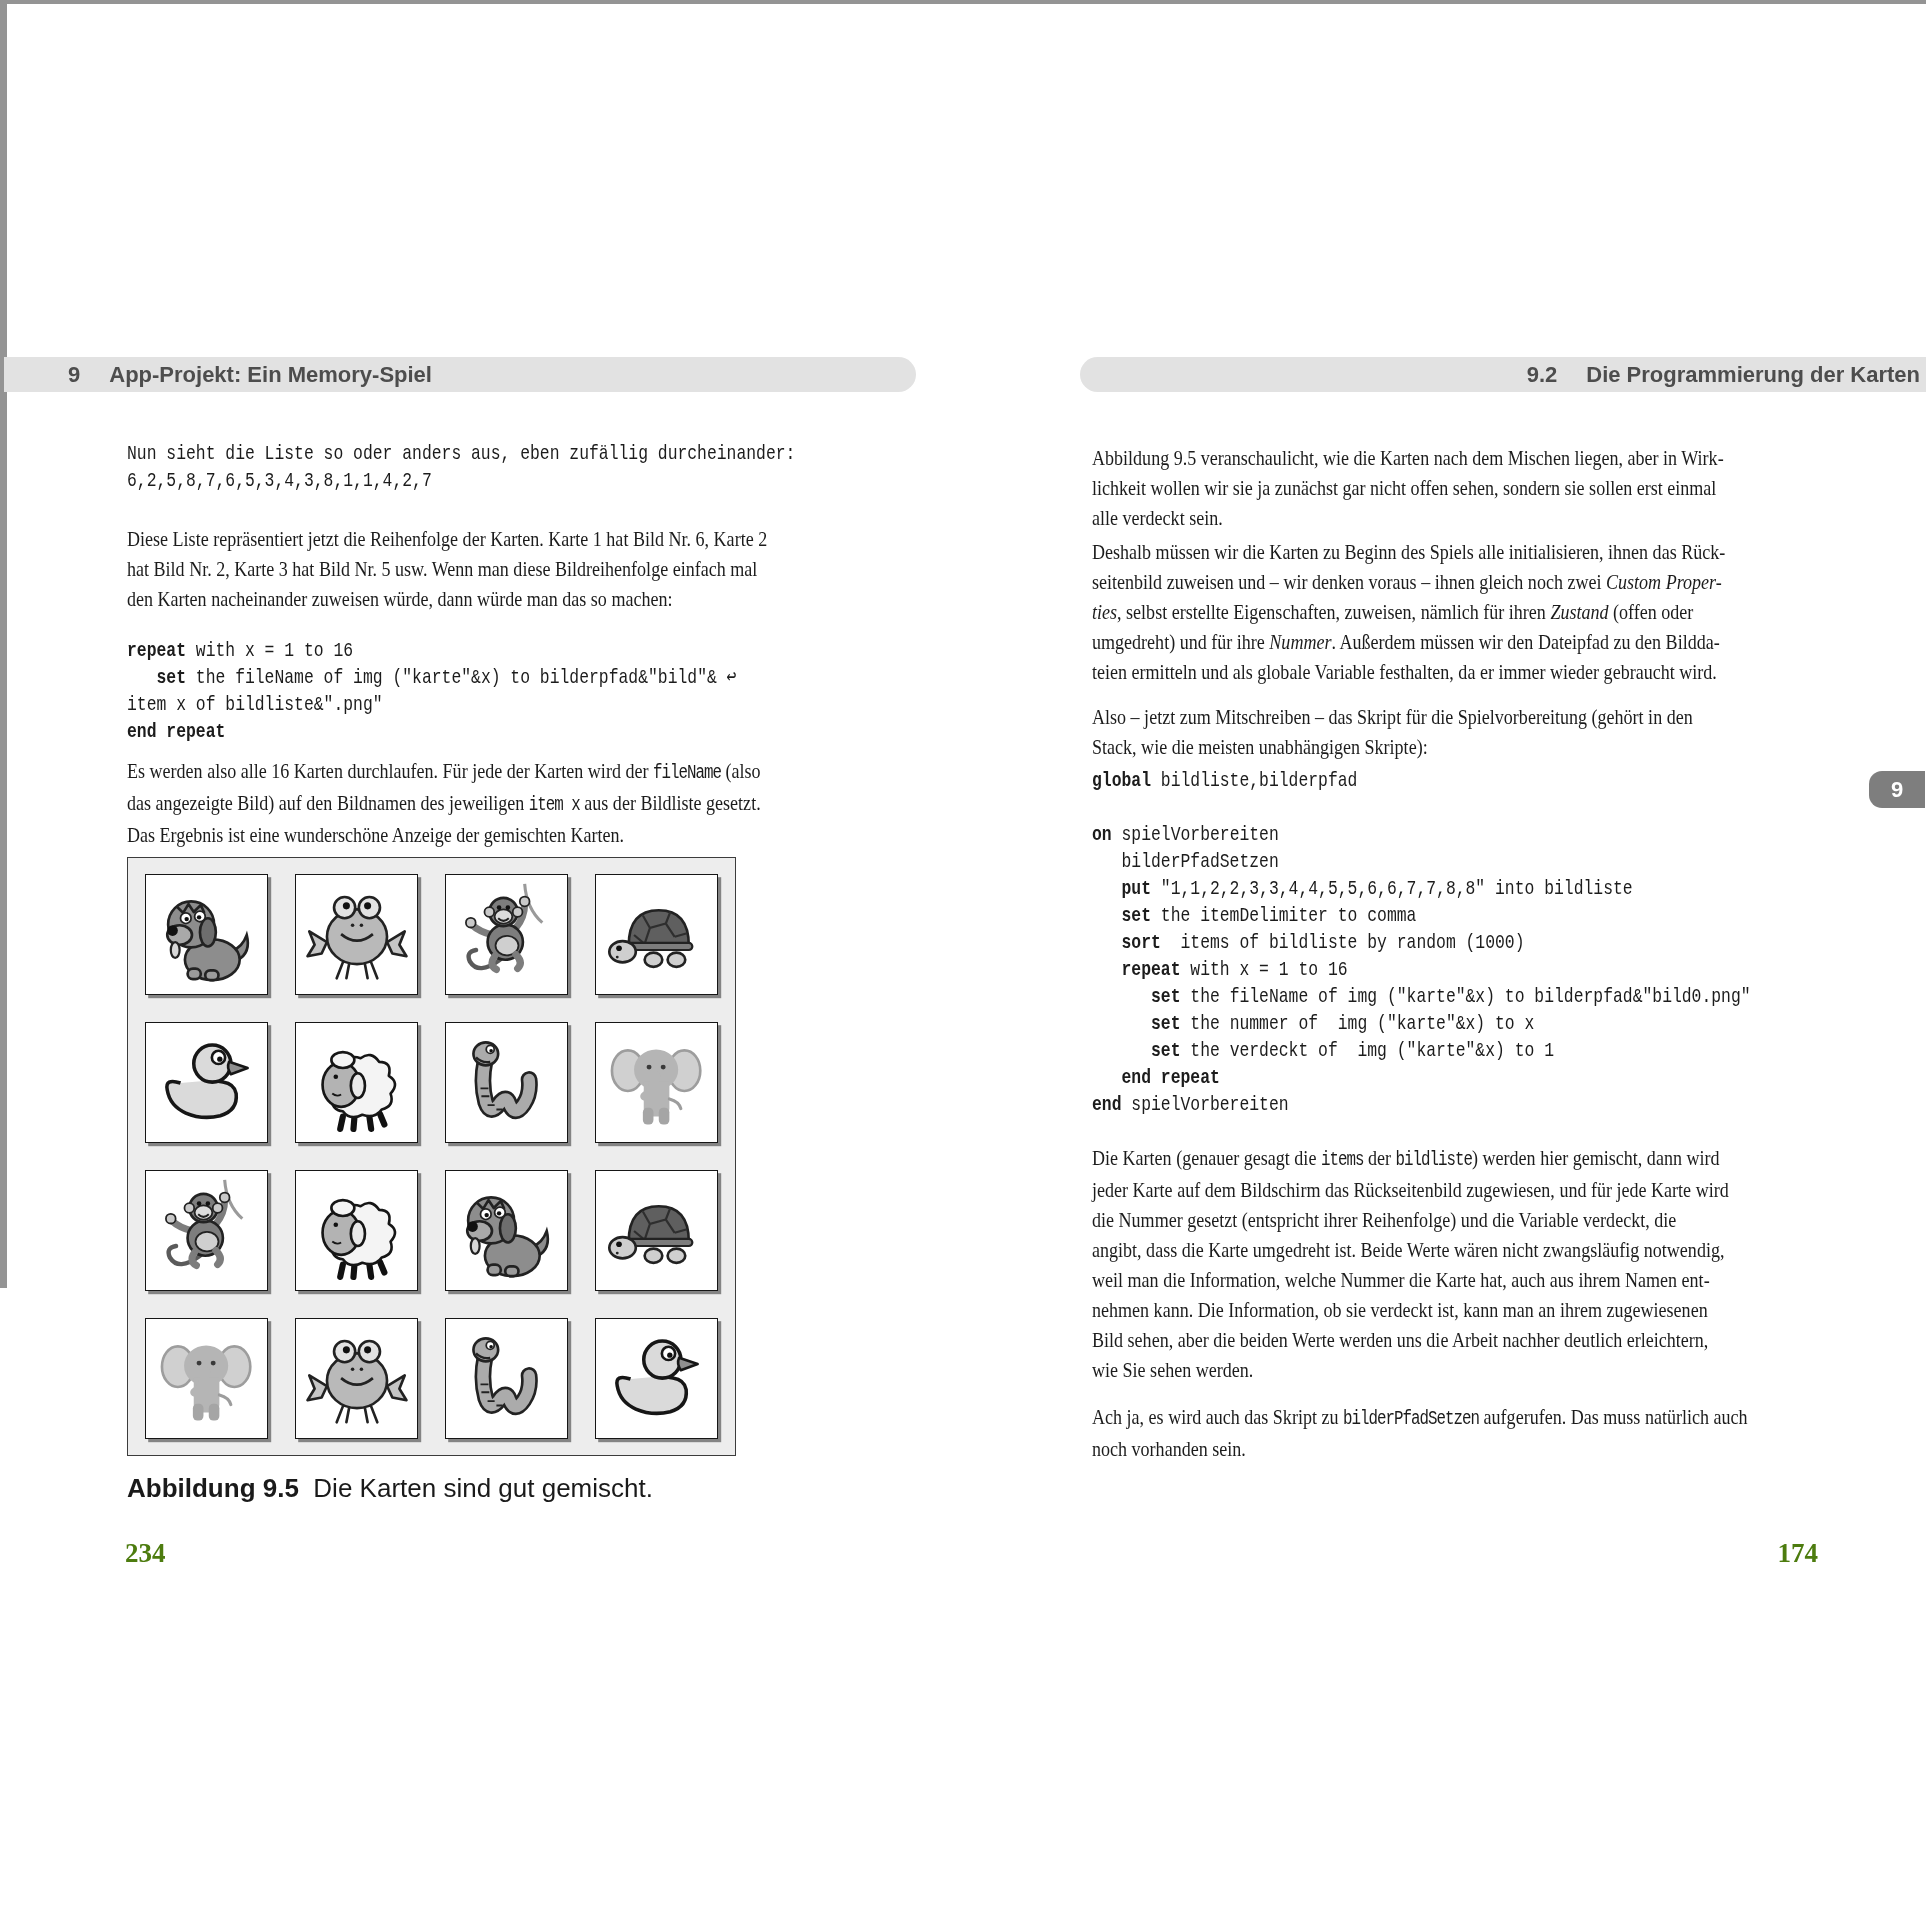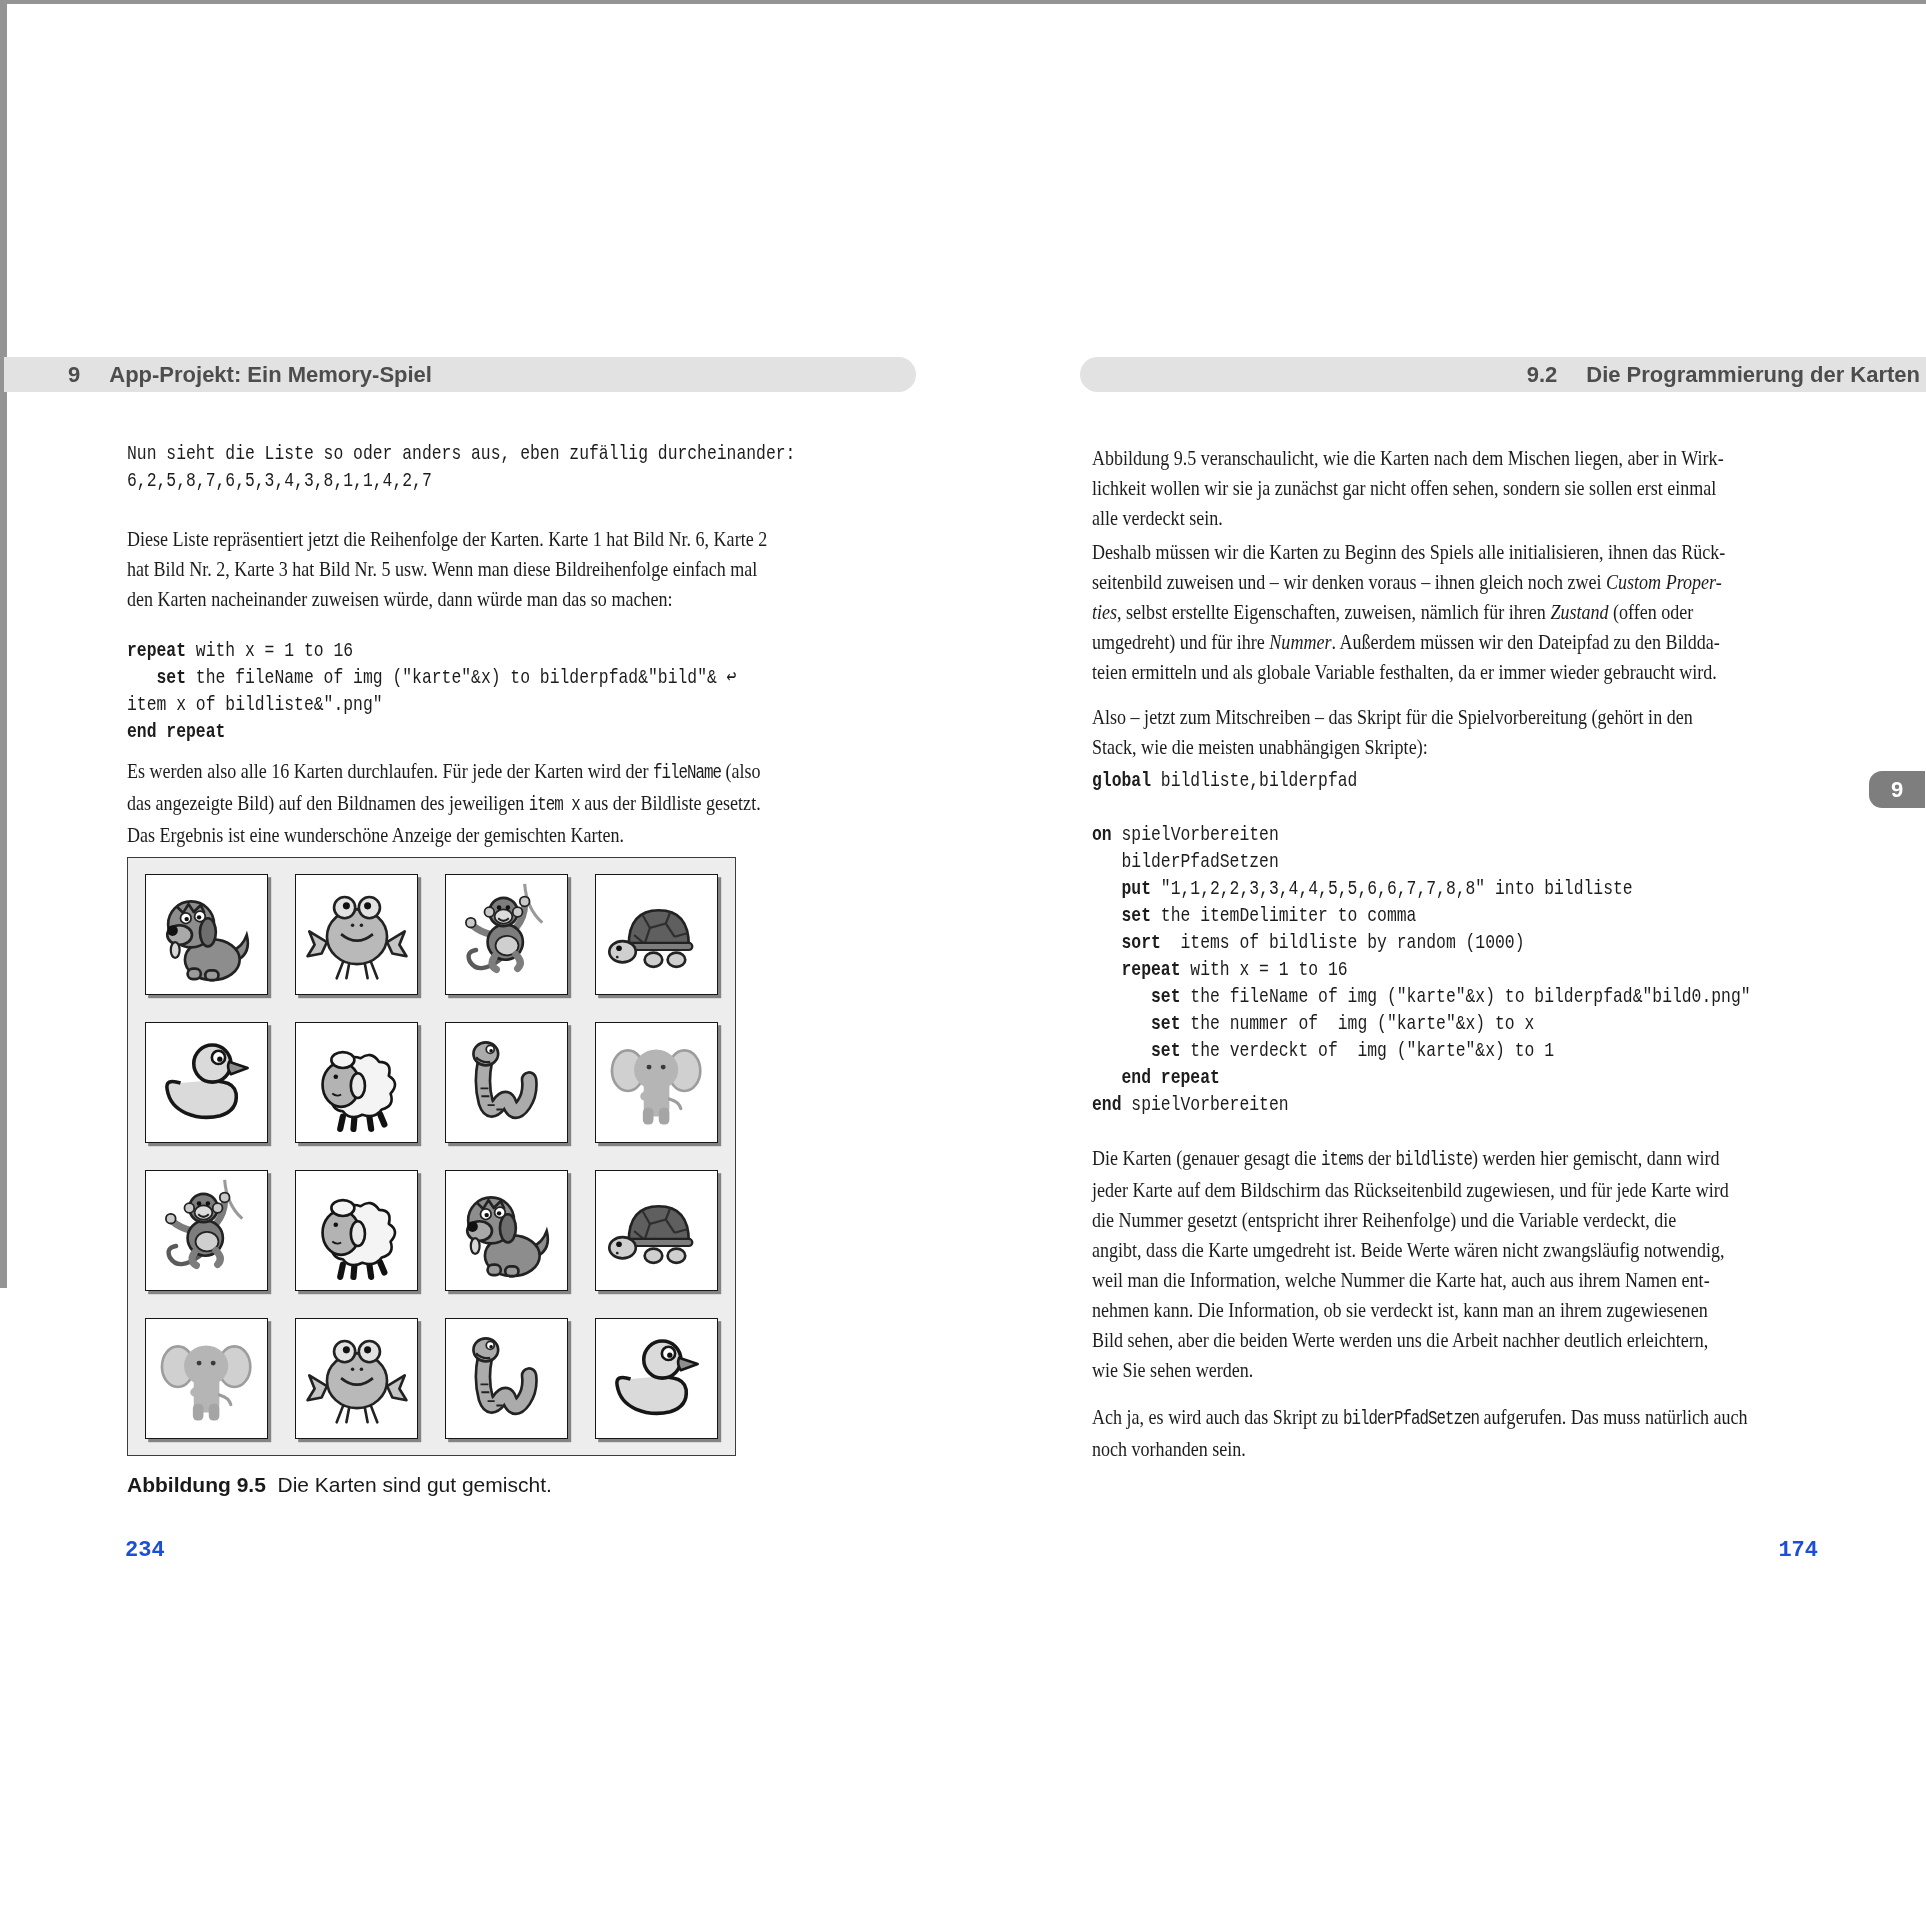--- a/index.html
+++ b/index.html
@@ -19,23 +19,23 @@
   .line{white-space:pre;}
   .m{font-family:"Liberation Mono","DejaVu Sans Mono",monospace;font-size:19.3px;letter-spacing:-1.2px;}
   strong{font-weight:700;}
   em{font-style:italic;}
   .figure-box{position:absolute;background:#ededed;border:1.6px solid #3c3c3c;box-sizing:border-box;
               display:grid;grid-template-columns:repeat(4,123px);grid-template-rows:repeat(4,121px);
               gap:27px;padding:16px 17px;}
   .card{background:#ffffff;border:1.6px solid #161616;box-shadow:3.2px 3.2px 0 rgba(45,45,45,0.55);
         display:flex;align-items:center;justify-content:center;box-sizing:border-box;}
   .card svg{width:106px;height:106px;}
-  .caption{position:absolute;font-family:"Liberation Sans","DejaVu Sans",sans-serif;font-size:21px;color:#1a1a1a;}
+  .caption{position:absolute;font-family:"Liberation Sans","DejaVu Sans",sans-serif;font-size:26px;color:#1a1a1a;}
   .caption b{font-weight:700;}
-  .pagenum{position:absolute;font-family:Liberation Mono, monospace;font-weight:700;font-size:22px;color:#1d4ed8;}
+  .pagenum{position:absolute;font-family:Liberation Serif, serif;font-weight:700;font-size:27px;color:#4d7c0f;}
   .chapter-tab{position:absolute;background:#7e7e7e;border-radius:13px 0 0 13px;color:#fff;
                font-family:"Liberation Sans","DejaVu Sans",sans-serif;font-weight:700;font-size:22px;
                display:flex;align-items:center;justify-content:center;z-index:5;}
   .defs{position:absolute;width:0;height:0;overflow:hidden;}
 </style>
 </head>
 <body>
 
 <svg class="defs" xmlns="http://www.w3.org/2000/svg">
   <defs>

